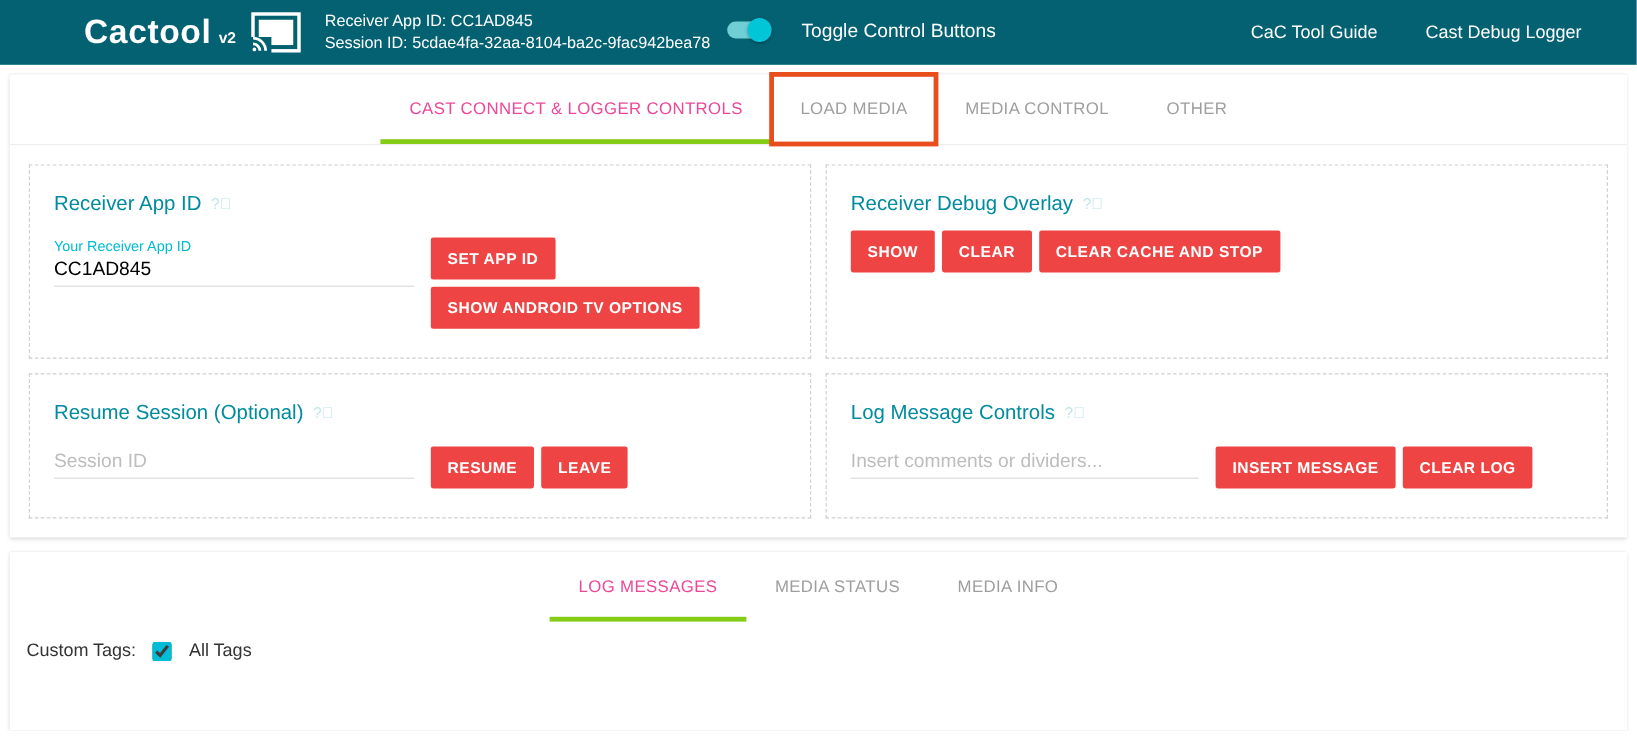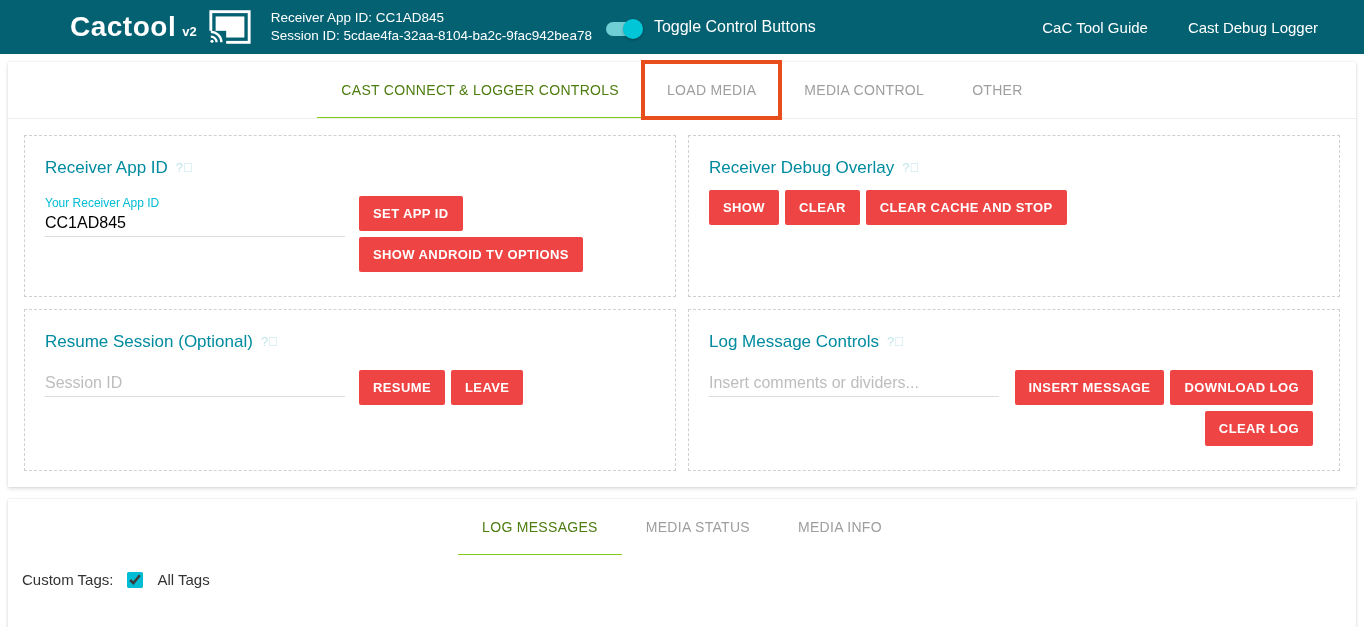--- a/index.html
+++ b/index.html
@@ -40,22 +40,22 @@
   }
   .cast-icon-wrap svg { width: 46px; height: 36px; }
   .ids {
     margin-left: 18px;
     font-size: 13.5px;
     line-height: 1.35;
     white-space: nowrap;
   }
   .toggle-block {
     display: flex;
-    align-items: flex-end;
-    gap: 14px;
+    align-items: flex-start;
+    gap: 28px;
     margin-left: 14px;
   }
   .switch {
     position: relative;
     width: 34px; height: 14px;
     background: #6fcfd5;
     border-radius: 10px;
   }
   .switch::after {
     content: "";
@@ -89,22 +89,22 @@
   .tab {
     padding: 20px 24px 18px;
     font-size: 14px;
     font-weight: 500;
     letter-spacing: 0.3px;
     color: #9e9e9e;
     cursor: pointer;
     border-bottom: 2px solid transparent;
   }
   .tab.active {
-    color: #4d7c0f;
-    border-bottom: 1px solid #84cc16;
+    color: #ec4899;
+    border-bottom: 4px solid #84cc16;
   }
   .tab.highlight {
     outline: 4px solid #e84d1c;
     outline-offset: -2px;
   }
   
   .panels {
     display: grid;
     grid-template-columns: 1fr 1fr;
     gap: 12px;
@@ -277,21 +277,20 @@
       <div class="panel-title-row">
         <span class="panel-title">Log Message Controls</span>
         <span class="help-icon">?⃝</span>
       </div>
       <div class="panel-body">
         <div class="input-group log-input-wide">
           <input class="text-input" type="text" placeholder="Insert comments or dividers..." style="">
         </div>
         <div class="btn-row">
           <button class="btn">INSERT MESSAGE</button>
-          <button class="btn">DOWNLOAD LOG</button>
           <button class="btn">CLEAR LOG</button>
         </div>
       </div>
     </div>
 
   </div>
 </div>
 
 <div class="log-card">
   <div class="tabs" style="border-bottom:none;">

